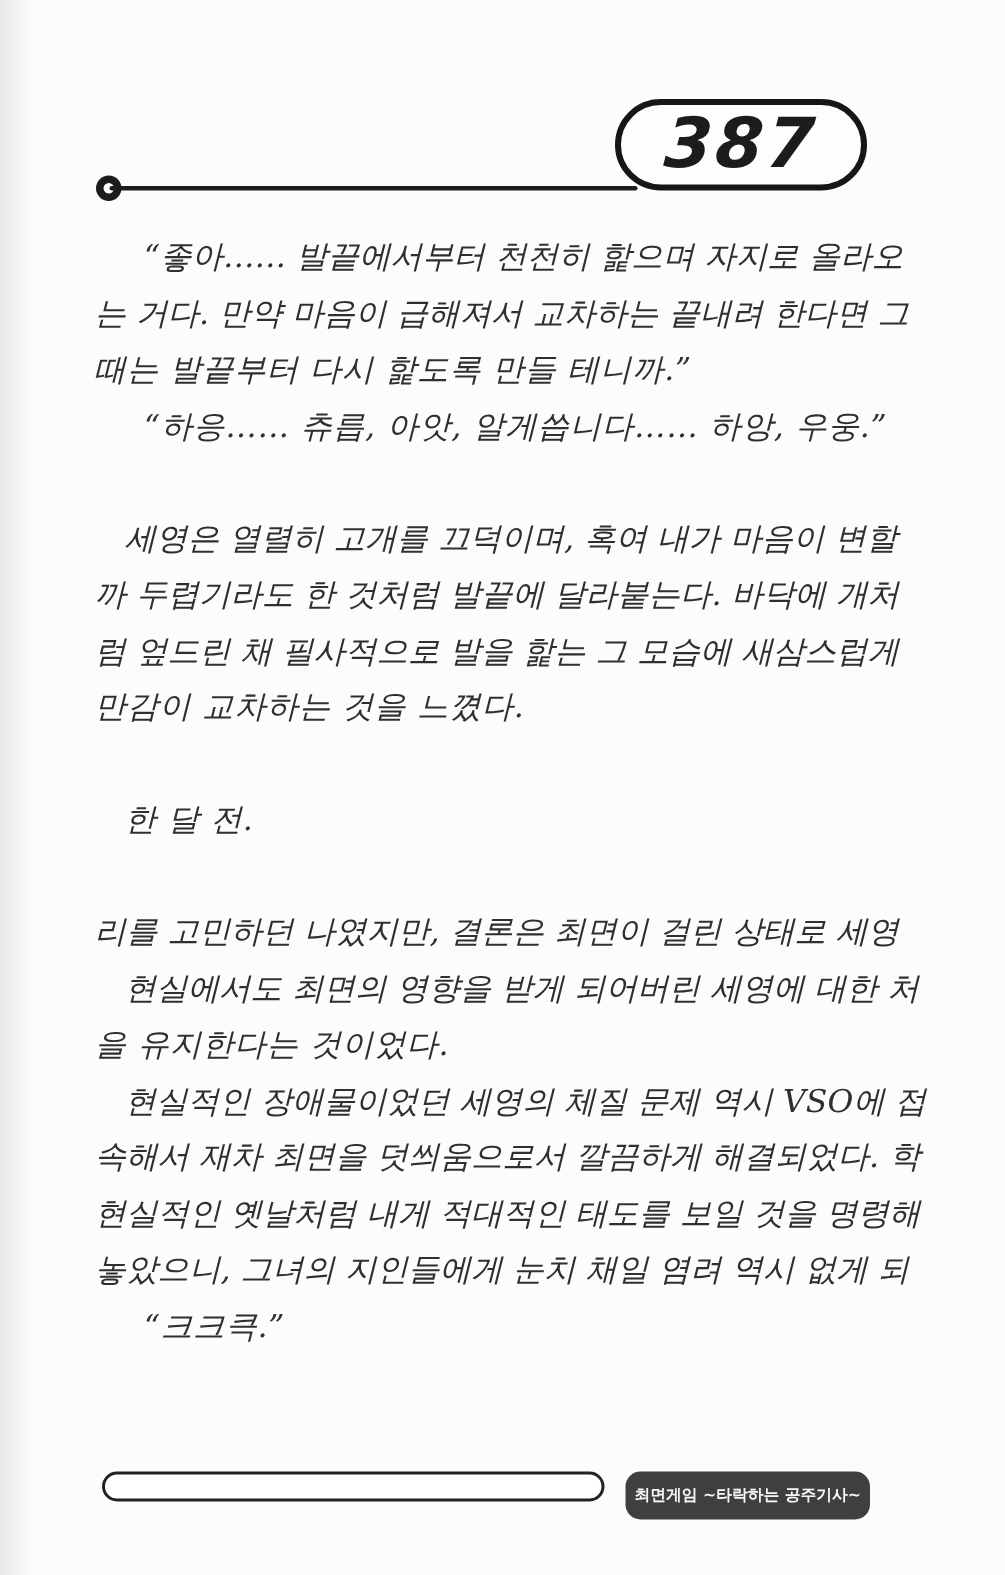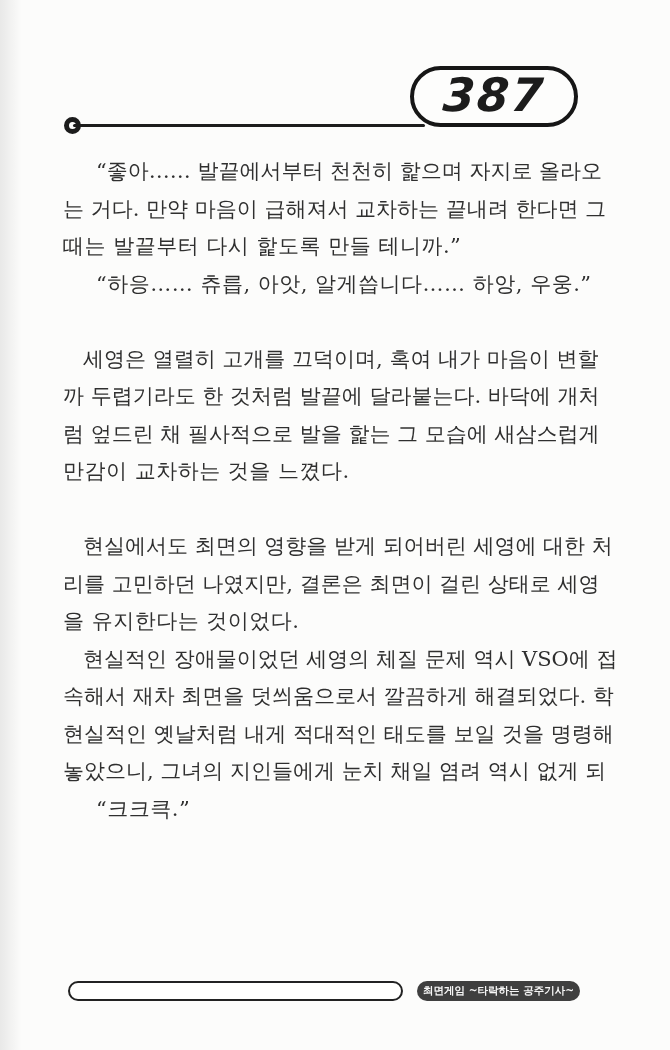--- a/index.html
+++ b/index.html
@@ -51,21 +51,21 @@
   }
 
   
   .body-text {
     position: absolute; left: 63px; top: 153px;
     width: 504px;
     color: #2f2f2f;
     font-size: 21px; line-height: 37.5px;
     word-break: keep-all;
   }
-  .para { margin: 0; }
+  .para { margin: 0; font-style: italic; }
   .para.gap-before { margin-top: 37.5px; }
   .line {
     display: block;
     white-space: nowrap;
     letter-spacing: 0.5px;
   }
   .line.fill {
     text-align: justify;
     text-align-last: justify;
     letter-spacing: 0;
@@ -75,21 +75,21 @@
 
   
   .footer-pill {
     position: absolute; left: 68px; top: 981px;
     width: 331px; height: 16px;
     border: 2px solid #222222; border-radius: 10px;
     background: #fffffe;
   }
   .footer-badge {
     position: absolute; left: 417px; top: 981px;
-    width: 163px; height: 20px;
+    width: 163px; height: 32px;
     background: #3f3f3f; border-radius: 10px;
     color: #f7f7f7;
     font-family: "DejaVu Sans", "Liberation Sans", sans-serif;
     font-size: 10.5px; font-weight: bold;
     display: flex; align-items: center; justify-content: center;
     white-space: nowrap;
   }
 </style>
 </head>
 <body>
@@ -116,24 +116,27 @@
       <span class="line ind-d">“하응…… 츄릅, 아앗, 알게씁니다…… 하앙, 우웅.”</span>
     </p>
 
     <p class="para gap-before">
       <span class="line fill ind-n">세영은 열렬히 고개를 끄덕이며, 혹여 내가 마음이 변할</span>
       <span class="line fill">까 두렵기라도 한 것처럼 발끝에 달라붙는다. 바닥에 개처</span>
       <span class="line fill">럼 엎드린 채 필사적으로 발을 핥는 그 모습에 새삼스럽게</span>
       <span class="line">만감이 교차하는 것을 느꼈다.</span>
     </p>
 
+    <p class="para gap-before">
+      <span class="line ind-n">한 달 전.</span>
+    </p>
 
     <p class="para gap-before">
+      <span class="line fill">리를 고민하던 나였지만, 결론은 최면이 걸린 상태로 세영</span>
       <span class="line fill ind-n">현실에서도 최면의 영향을 받게 되어버린 세영에 대한 처</span>
-      <span class="line fill">리를 고민하던 나였지만, 결론은 최면이 걸린 상태로 세영</span>
       <span class="line">을 유지한다는 것이었다.</span>
     </p>
 
     <p class="para">
       <span class="line fill ind-n">현실적인 장애물이었던 세영의 체질 문제 역시 VSO에 접</span>
       <span class="line fill">속해서 재차 최면을 덧씌움으로서 깔끔하게 해결되었다. 학</span>
       <span class="line fill">현실적인 옛날처럼 내게 적대적인 태도를 보일 것을 명령해</span>
       <span class="line fill">놓았으니, 그녀의 지인들에게 눈치 채일 염려 역시 없게 되</span>
     </p>
 

